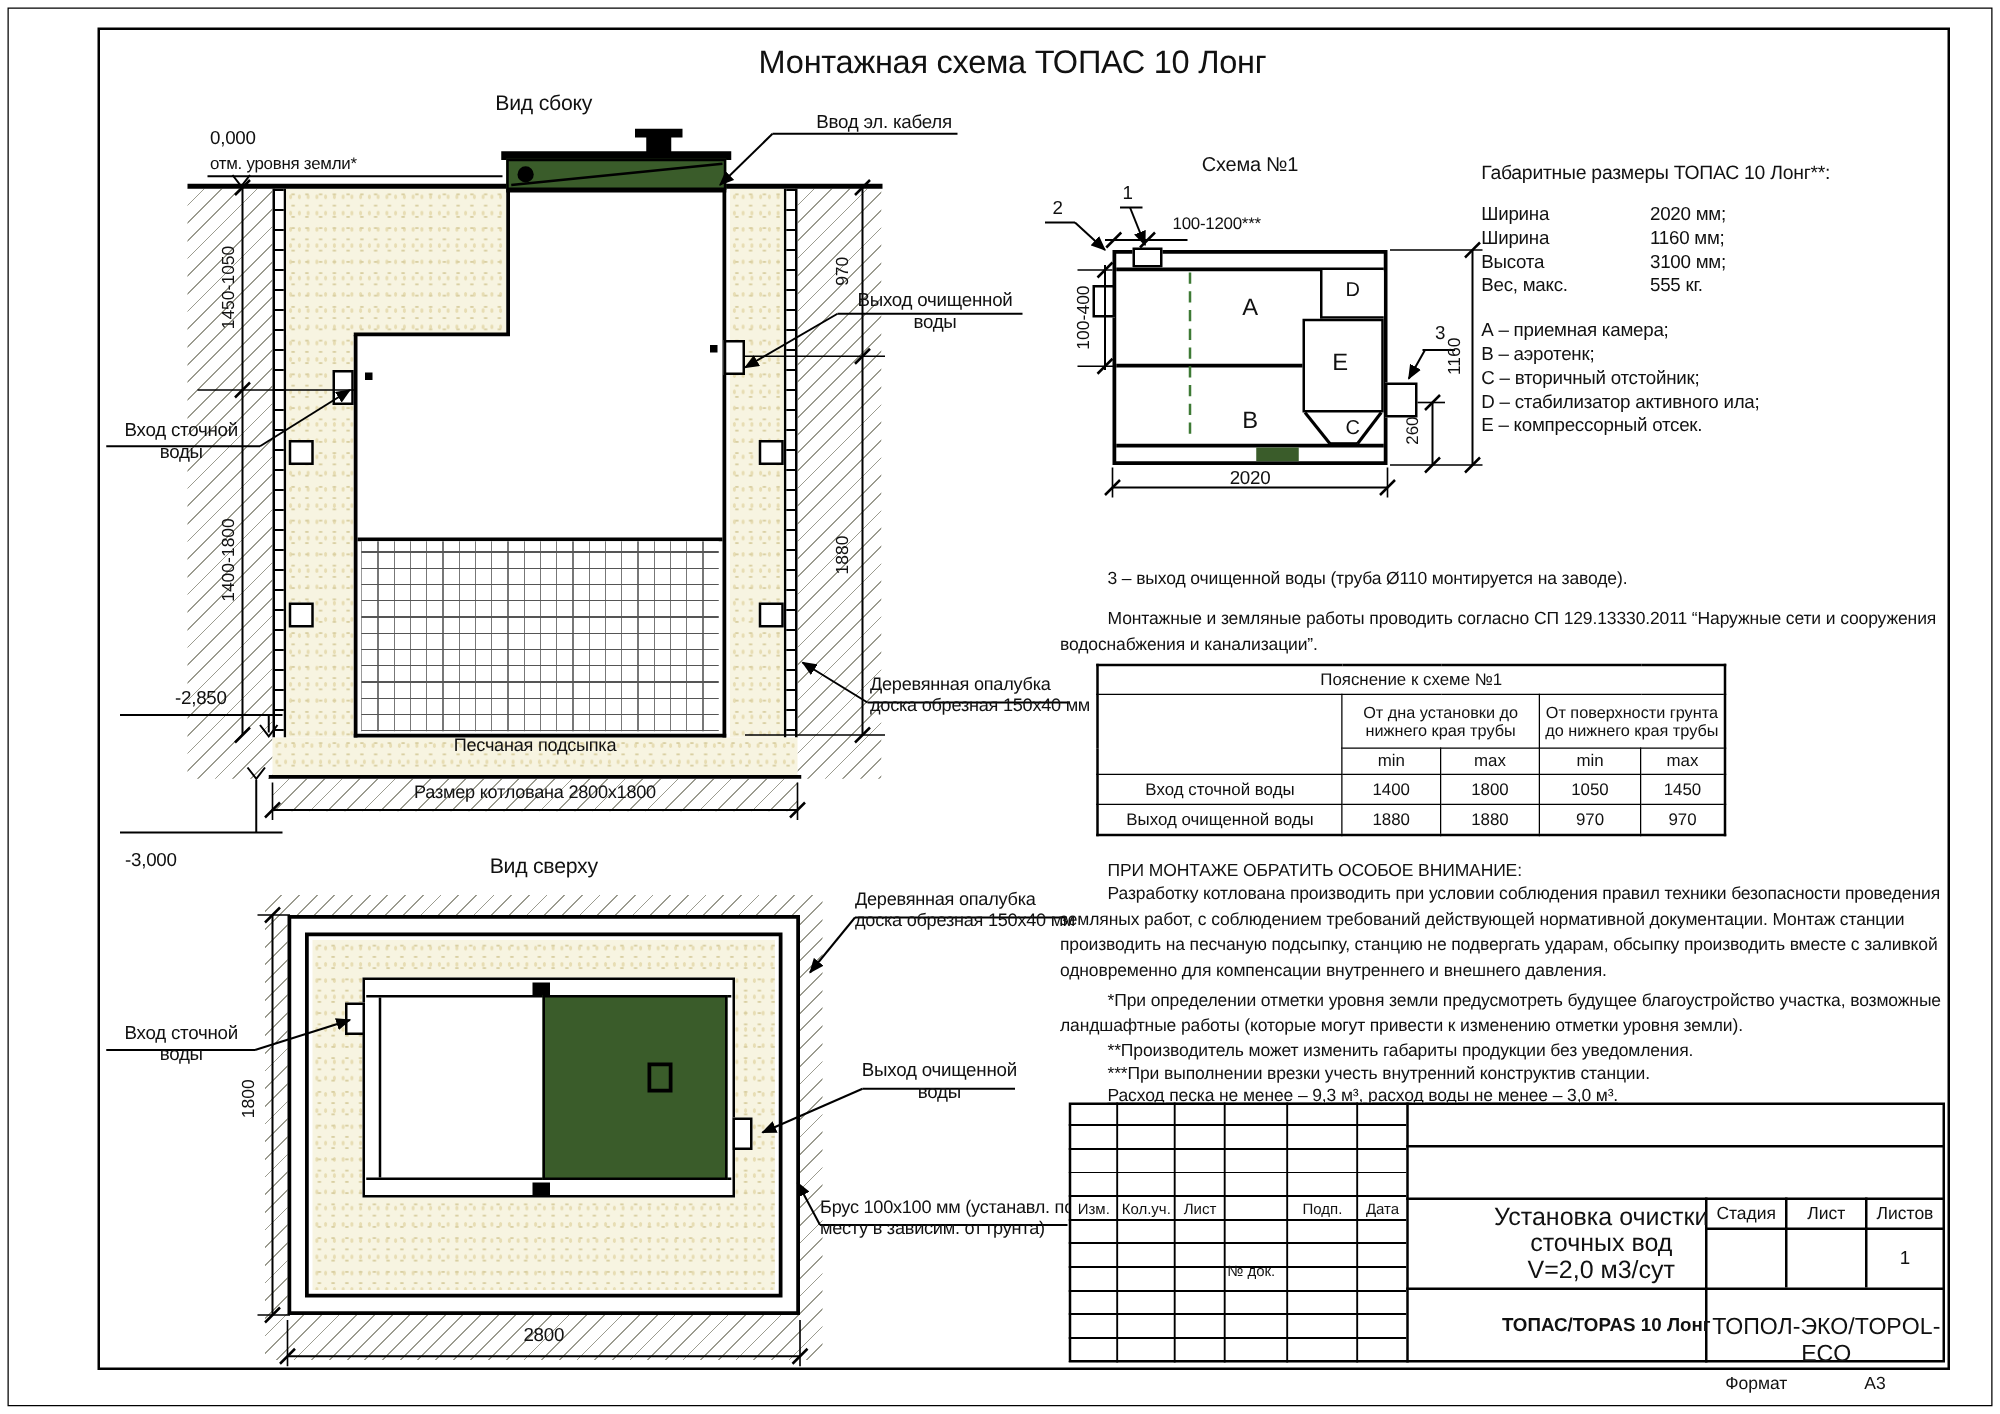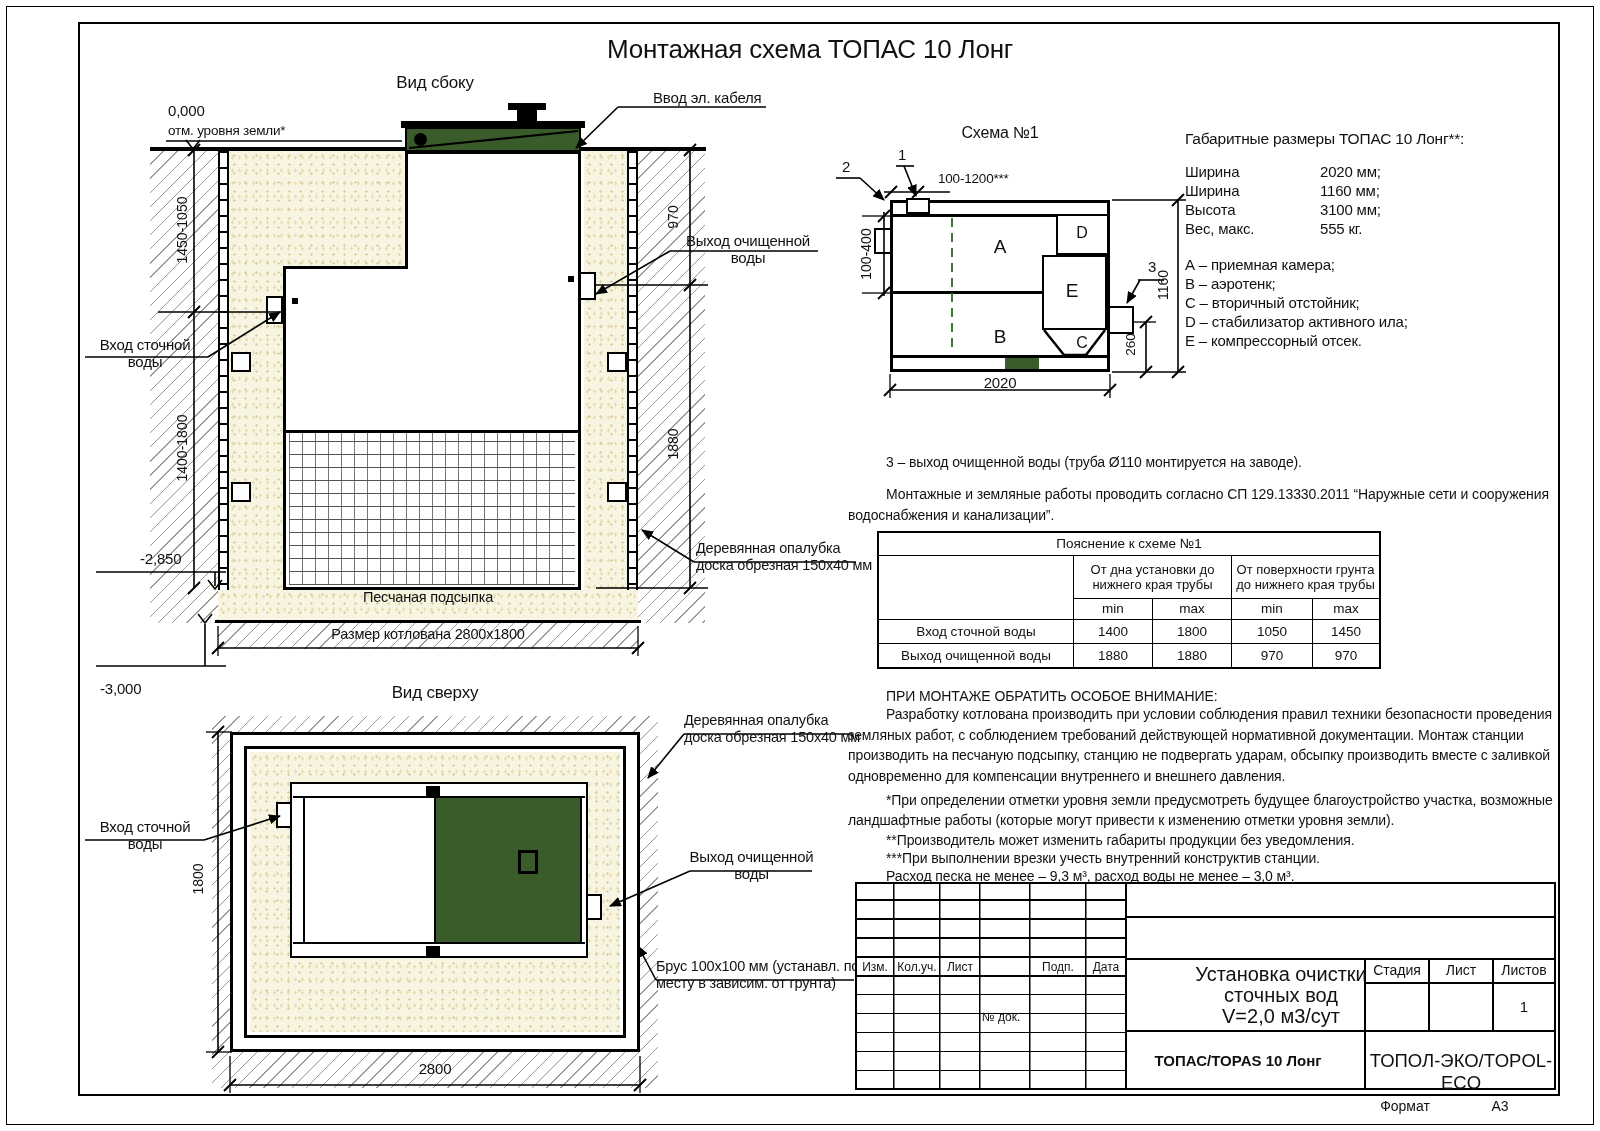--- a/index.html
+++ b/index.html
@@ -230,21 +230,21 @@
   <div class="tb-txt" style="left:1030px;top:960px;width:56px;font-size:12px;">Подп.</div>
   <div class="tb-txt" style="left:1086px;top:960px;width:40px;font-size:12px;">Дата</div>
 
   <div class="tb-txt" style="left:1127px;top:964px;width:236px;font-size:20px;line-height:21px;white-space:pre-line;padding-left:36px;">Установка очистки
 сточных вод
 V=2,0 м3/сут</div>
   <div class="tb-txt" style="left:1366px;top:962px;width:62px;font-size:14px;">Стадия</div>
   <div class="tb-txt" style="left:1430px;top:962px;width:62px;font-size:14px;">Лист</div>
   <div class="tb-txt" style="left:1494px;top:962px;width:60px;font-size:14px;">Листов</div>
   <div class="tb-txt" style="left:1494px;top:998px;width:60px;font-size:15px;">1</div>
-  <div class="tb-txt" style="left:1120px;top:1052px;width:236px;font-size:15px;font-weight:bold;">ТОПАС/TOPAS 10 Лонг</div>
+  <div class="tb-txt" style="left:1167px;top:1052px;width:236px;font-size:15px;font-weight:bold;">ТОПАС/TOPAS 10 Лонг</div>
   <div class="tb-txt" style="left:1366px;top:1050px;width:190px;font-size:18.5px;">ТОПОЛ-ЭКО/TOPOL-ECO</div>
   <div class="tb-txt" style="left:1370px;top:1098px;width:70px;font-size:14px;">Формат</div>
   <div class="tb-txt" style="left:1480px;top:1098px;width:40px;font-size:14px;">А3</div>
 
   <svg class="overlay" width="1600" height="1131" viewBox="0 0 1600 1131">
     <defs>
       <marker id="ah" markerWidth="13" markerHeight="10" refX="11" refY="5" orient="auto" markerUnits="userSpaceOnUse">
         <path d="M0,0 L12,5 L0,10 z" fill="#000"></path>
       </marker>
     </defs>

